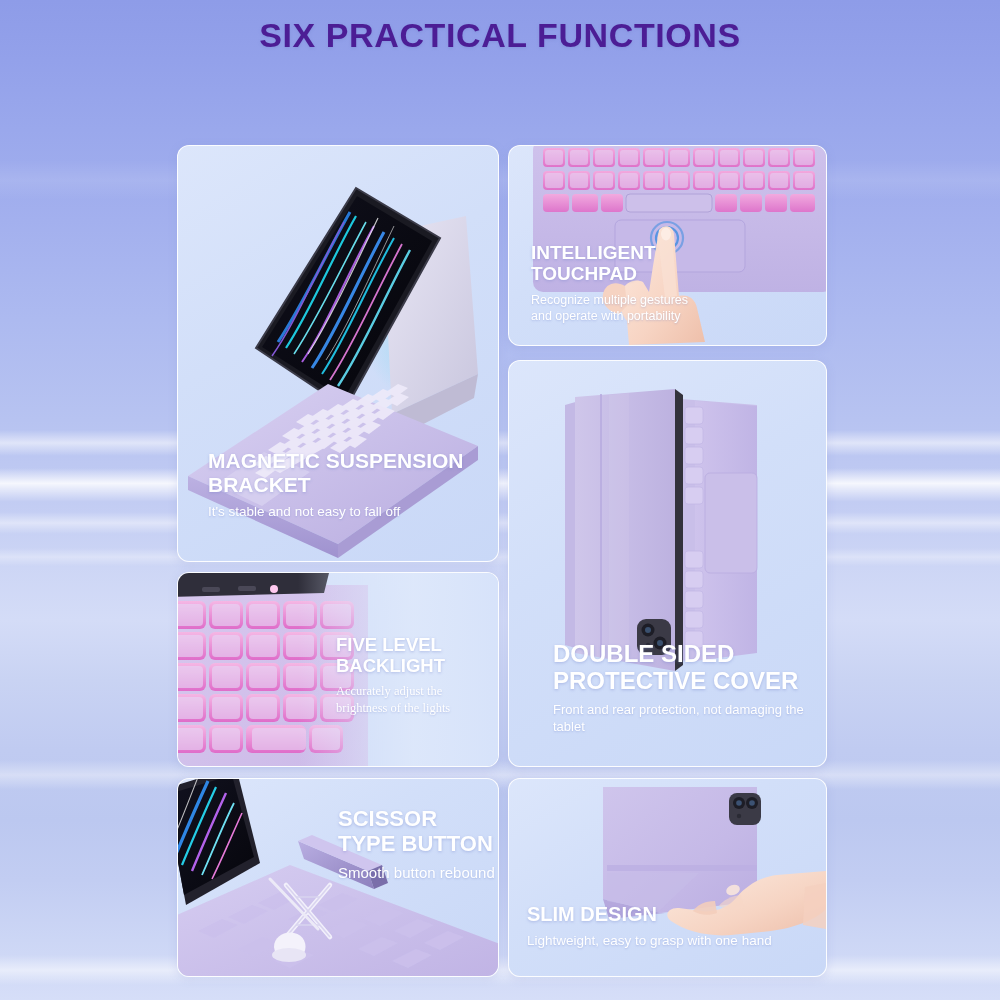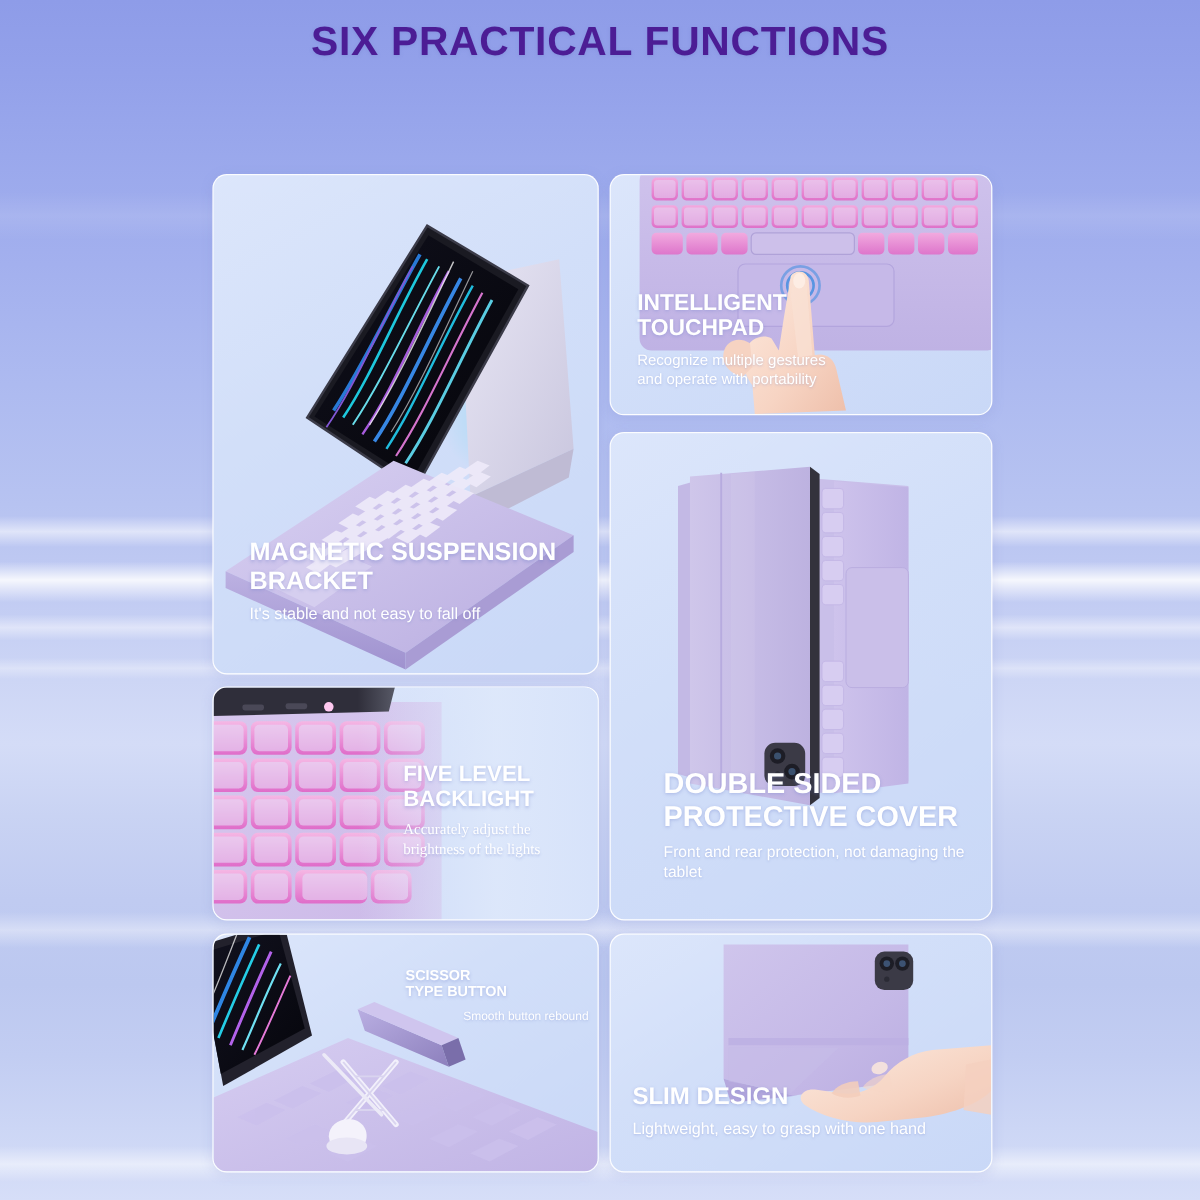--- a/index.html
+++ b/index.html
@@ -62,22 +62,22 @@
 
   #t-cover   {left:44px;bottom:30px;width:265px;}
   #t-cover .ctitle{font-size:24px;}
   #t-cover .cdesc{font-size:13px;}
 
   #t-backlight{left:158px;top:62px;width:158px;}
   #t-backlight .ctitle{font-size:18.5px;}
   #t-backlight .cdesc{font-size:12.5px;font-family:Liberation Serif, serif;}
 
   #t-scissor {left:160px;top:28px;width:158px;}
-  #t-scissor .ctitle{font-size:12px;}
-  #t-scissor .cdesc{font-size:10px;margin-left:48px;}
+  #t-scissor .ctitle{font-size:22px;}
+  #t-scissor .cdesc{font-size:15px;}
 
   #t-slim    {left:18px;bottom:26px;width:290px;}
   #t-slim .ctitle{font-size:20px;}
   #t-slim .cdesc{font-size:13.5px;}
 
   
   .art{position:absolute;inset:0;overflow:hidden;}
 </style>
 </head>
 <body>

